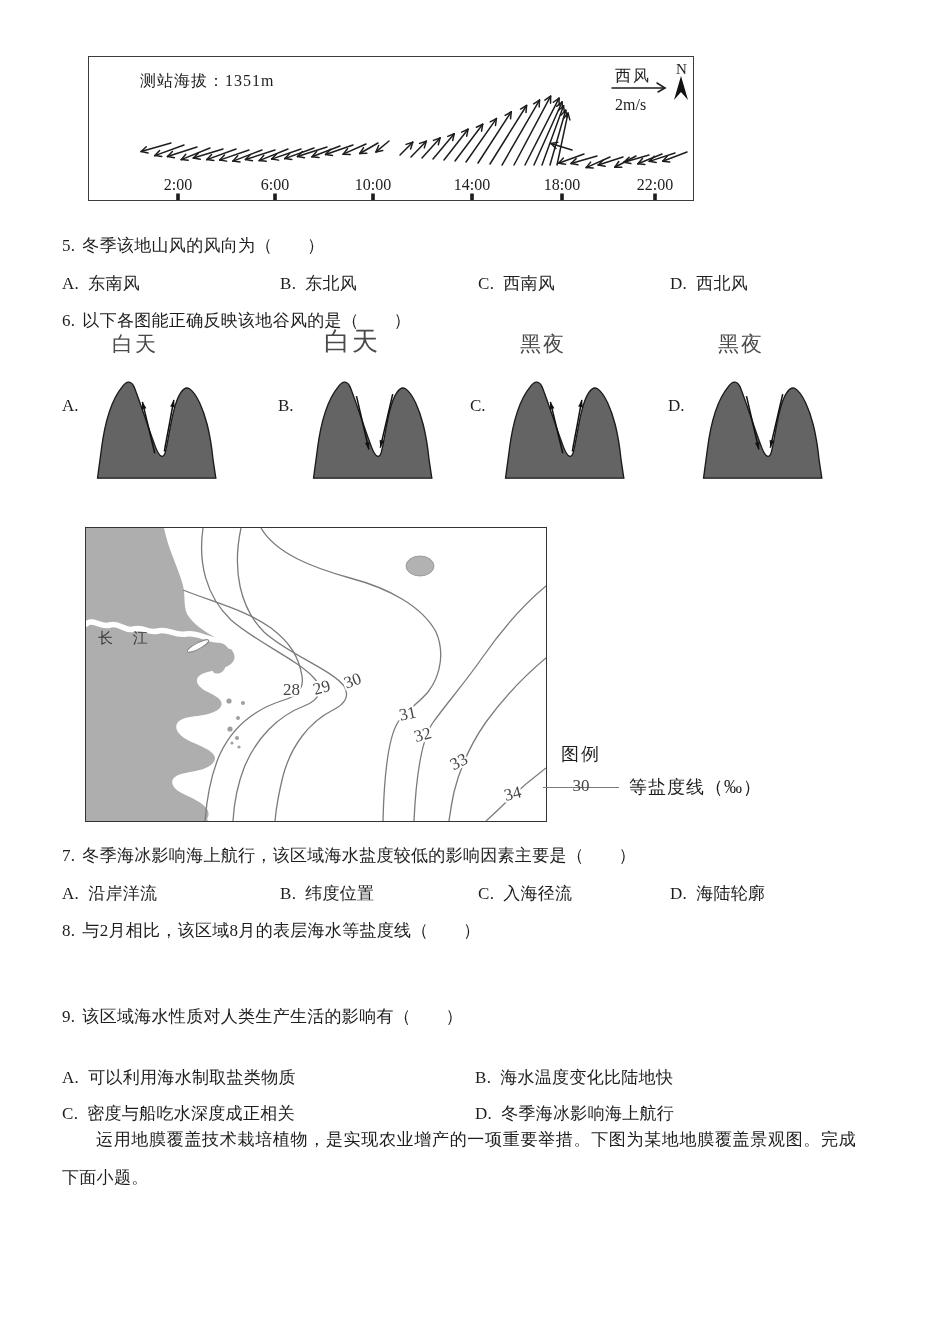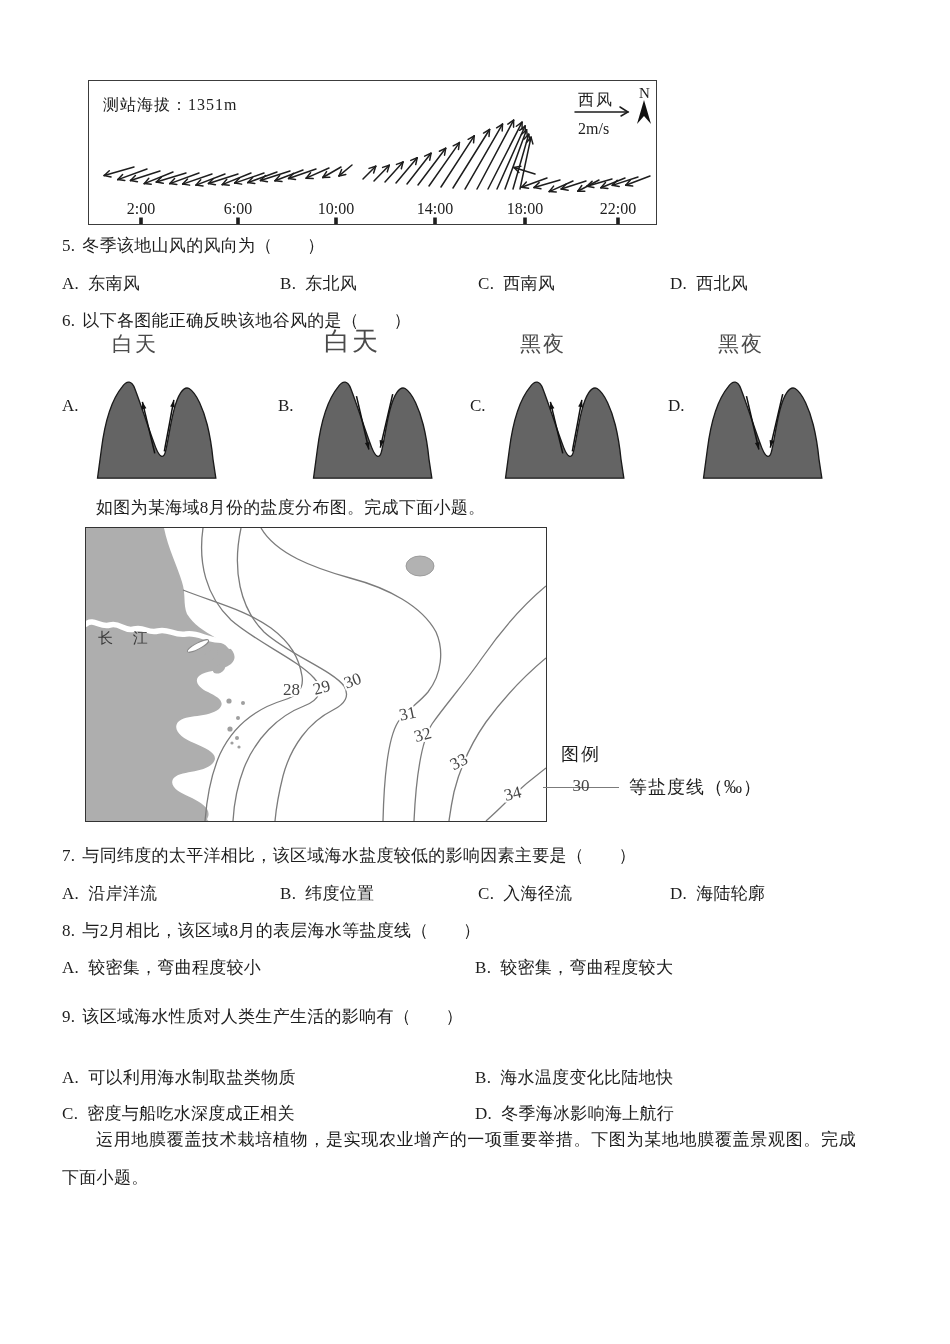--- a/index.html
+++ b/index.html
@@ -1,19 +1,19 @@
 <!DOCTYPE html>
 <html><head>
 <meta charset="utf-8">
 <style>
   html,body{margin:0;padding:0;background:#fff;}
   .page{position:relative;width:950px;height:1344px;background:#ffffff;overflow:hidden;
         font-family:"Liberation Serif","DejaVu Serif",serif;color:#1d1d1d;}
   
-  .wind-chart{position:absolute;left:88px;top:80px;width:567px;height:143px;border:1.5px solid #3c3c3c;box-sizing:content-box;}
+  .wind-chart{position:absolute;left:88px;top:56px;width:567px;height:143px;border:1.5px solid #3c3c3c;box-sizing:content-box;padding-left:37px;}
   .wind-chart svg{display:block;width:567px;height:143px;}
   .svgtxt{font-family:"Liberation Serif","DejaVu Serif",serif;fill:#1d1d1d;}
   
   .qline{position:absolute;left:62px;font-size:17px;white-space:nowrap;letter-spacing:.3px;}
   .qnum{margin-right:7px;}
   .optrow{position:absolute;left:62px;width:880px;height:26px;}
   .opt{position:absolute;top:0;white-space:nowrap;font-size:17px;letter-spacing:.3px;}
   .olabel{margin-right:9px;font-family:"Liberation Serif",serif;}
   
   .diagrams{position:absolute;left:0;top:332px;width:950px;height:160px;}
@@ -272,21 +272,20 @@
       <g>
             <line x1="55" y1="42" x2="68" y2="98" stroke="#111" stroke-width="1.6"></line>
             <polygon points="68,98 63.831450134875396,91.17188224896717 68.73414463065686,90.0337567410179" fill="#111"></polygon>
             <line x1="93" y1="40" x2="80" y2="96" stroke="#111" stroke-width="1.6"></line>
             <polygon points="80,96 79.26585536934314,88.0337567410179 84.1685498651246,89.17188224896717" fill="#111"></polygon>
           </g>
         </svg>
     </div>
   </div>
 
-  <div class="intro" style="top:496px">如图为某海域8月份的盐度分布图。完成下面小题。</div>
 
   <div class="smap">
     <svg viewBox="0 0 460 293">
       <rect x="0" y="0" width="460" height="293" fill="#ffffff"></rect>
       <path d="M0,0 L78,0 C82,20 92,40 96,54 C100,66 97,76 101,86 C107,96 118,103 130,110 L142,118 C149,124 151,131 145,136 C136,143 124,142 116,146 C106,151 112,160 122,164 C132,169 140,174 133,181 C122,190 100,186 92,194 C86,202 96,210 108,215 C121,221 134,226 127,235 C117,246 93,242 87,251 C83,259 94,265 106,270 C116,275 125,281 122,289 C120,292 122,293 124,293 L0,293 Z" fill="#aeaeae"></path>
       <path d="M0,96 C8,90 14,100 24,97 C34,94 38,104 48,101 C58,98 62,106 72,103 C82,100 88,108 100,106 C112,104 120,112 132,112 C138,112 141,114 144,118" fill="none" stroke="#ffffff" stroke-width="5.5" stroke-linecap="round" stroke-linejoin="round"></path>
       <ellipse cx="112" cy="118" rx="12" ry="3" transform="rotate(-28 112 118)" fill="#ffffff" stroke="#8a8a8a" stroke-width="1"></ellipse>
       <ellipse cx="124" cy="128" rx="9" ry="4.5" transform="rotate(-35 124 128)" fill="#aeaeae"></ellipse>
       <ellipse cx="133" cy="141" rx="6.5" ry="4" transform="rotate(-25 133 141)" fill="#aeaeae"></ellipse>
       <g fill="#9f9f9f">
@@ -326,36 +325,32 @@
     <div class="legend-row">
       <span class="legend-sym">
         <span class="lline"></span>
         <span class="lnum">30</span>
       </span>
       <span class="legend-text">等盐度线（‰）</span>
     </div>
   </div>
 
   <div class="qline" style="top:844px">
-    <span class="qnum">7.</span><span>与同纬度的太平洋相比，该区域海水盐度较低的影响因素主要是（　　）</span>
+    <span class="qnum">7.</span><span>冬季海冰影响海上航行，该区域海水盐度较低的影响因素主要是（　　）</span>
   </div>
   <div class="optrow" style="top:882px">
     <span class="opt" style="left:0px"><span class="olabel">A.</span><span>沿岸洋流</span></span>
     <span class="opt" style="left:218px"><span class="olabel">B.</span><span>纬度位置</span></span>
     <span class="opt" style="left:416px"><span class="olabel">C.</span><span>入海径流</span></span>
     <span class="opt" style="left:608px"><span class="olabel">D.</span><span>海陆轮廓</span></span>
   </div>
 
   <div class="qline" style="top:919px">
     <span class="qnum">8.</span><span>与2月相比，该区域8月的表层海水等盐度线（　　）</span>
   </div>
-  <div class="optrow" style="top:956px">
-    <span class="opt" style="left:0px"><span class="olabel">A.</span><span>较密集，弯曲程度较小</span></span>
-    <span class="opt" style="left:413px"><span class="olabel">B.</span><span>较密集，弯曲程度较大</span></span>
-  </div>
 
   <div class="qline" style="top:1005px">
     <span class="qnum">9.</span><span>该区域海水性质对人类生产生活的影响有（　　）</span>
   </div>
   <div class="optrow" style="top:1066px">
     <span class="opt" style="left:0px"><span class="olabel">A.</span><span>可以利用海水制取盐类物质</span></span>
     <span class="opt" style="left:413px"><span class="olabel">B.</span><span>海水温度变化比陆地快</span></span>
   </div>
   <div class="optrow" style="top:1102px">
     <span class="opt" style="left:0px"><span class="olabel">C.</span><span>密度与船吃水深度成正相关</span></span>

